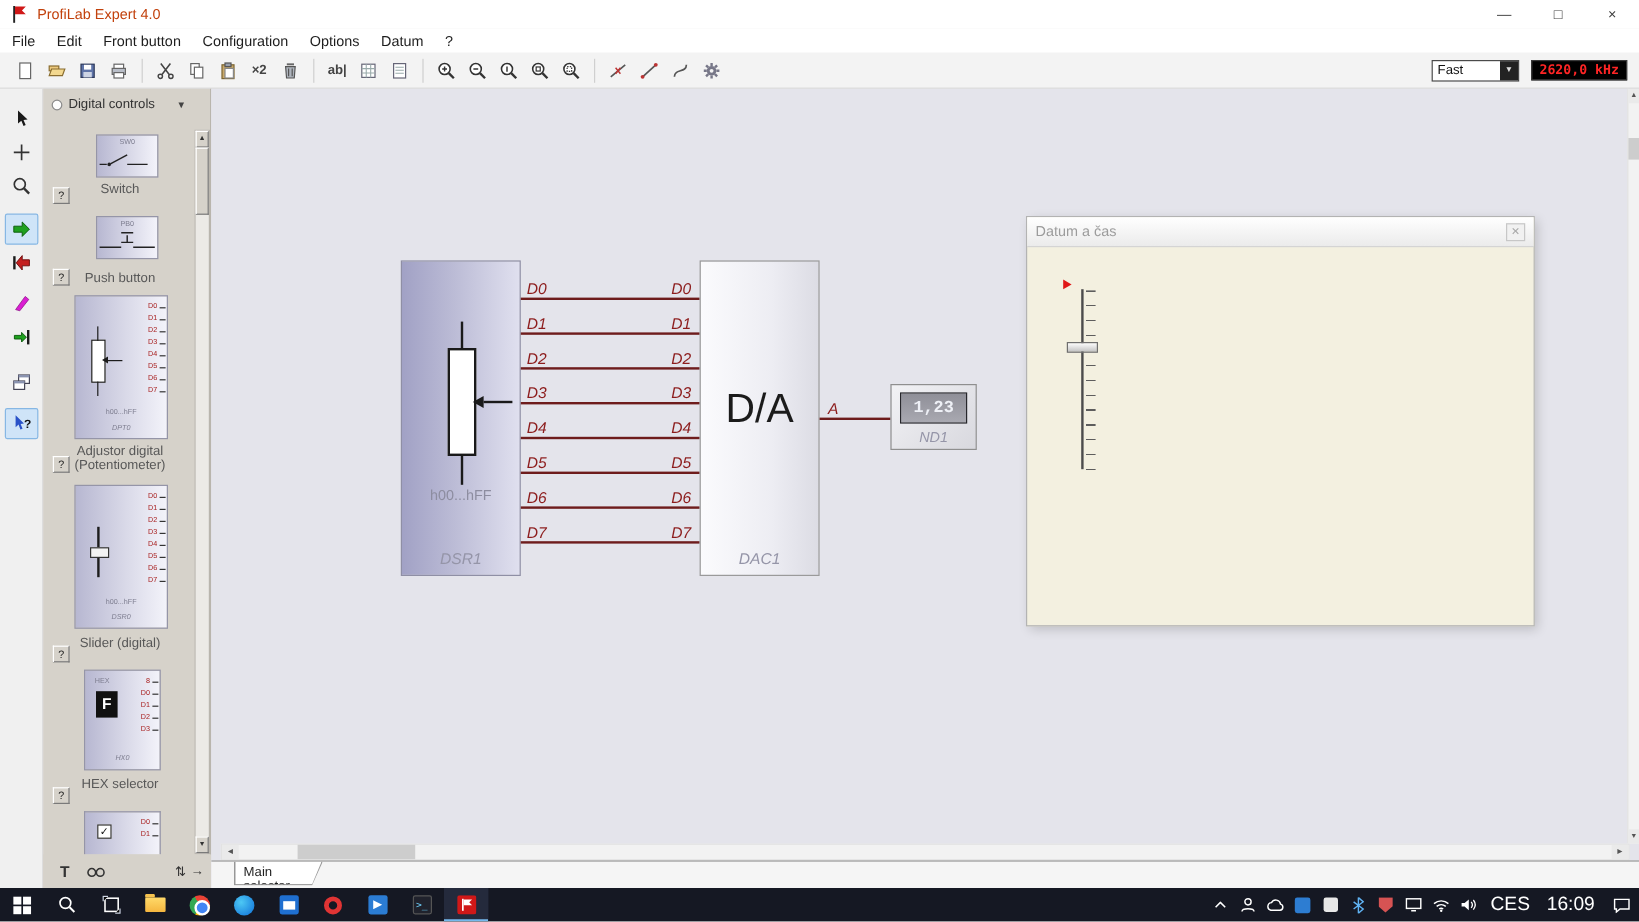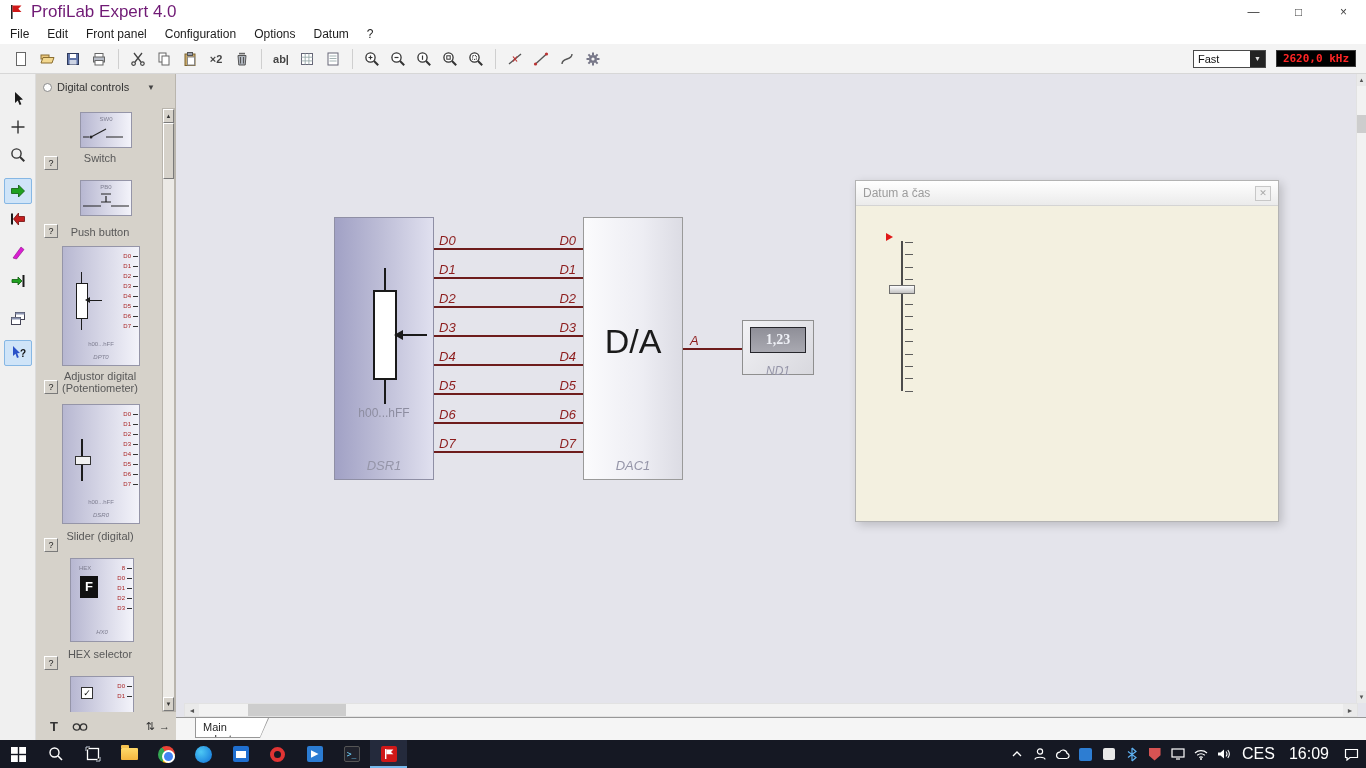--- a/index.html
+++ b/index.html
@@ -5,21 +5,21 @@
   *{margin:0;padding:0;box-sizing:border-box}
   html,body{width:1366px;height:768px;overflow:hidden}
   body{font-family:"Liberation Sans",sans-serif;background:#777;-webkit-user-select:none;user-select:none}
   svg{display:block}
   button{border:none;background:transparent;font-family:inherit;cursor:default}
   .screen{position:relative;width:1366px;height:768px;background:#e4e4eb;overflow:hidden}
 
   
   .titlebar{position:absolute;left:0;top:0;width:100%;height:24px;background:#fff;display:flex;align-items:center}
   .app-ico{width:16px;height:16px;margin:0 7px 0 8px}
-  .title{font-size:17px;color:#701a75}
+  .title{font-size:12px;color:#c2410c}
   .wbtns{margin-left:auto;display:flex;height:100%}
   .wbtn{width:45px;height:24px;display:flex;align-items:center;justify-content:center;font-size:12px;color:#404040}
 
   
   .menubar{position:absolute;left:0;top:24px;width:100%;height:20px;background:#fff;display:flex;align-items:center;padding-left:1px}
   .menu{font-size:12px;color:#1d1d1d;padding:0 9px;line-height:20px}
 
   
   .toolbar{position:absolute;left:0;top:44px;width:100%;height:30px;background:#f3f3f3;border-bottom:1px solid #d7d7d7;display:flex;align-items:center;padding:0 8px}
   .tbtn{width:26px;height:24px;display:flex;align-items:center;justify-content:center;border-radius:2px;color:#444;font-size:11px;font-weight:bold}
@@ -76,21 +76,21 @@
   .pot-top{position:absolute;left:49px;top:50px;width:2px;height:22px;background:#1a1a1a}
   .pot-bot{position:absolute;left:49px;top:162px;width:2px;height:24px;background:#1a1a1a}
   .wiper{position:absolute;left:68px;top:116px;width:24px;height:2px;background:#1a1a1a}
   .wiper::before{content:"";position:absolute;left:-9px;top:-4px;border-right:9px solid #1a1a1a;border-top:5px solid transparent;border-bottom:5px solid transparent}
   .wire{position:absolute;left:258px;width:149px;height:16px;border-bottom:2px solid #6e1c1c;font-size:13px;font-style:italic;color:#8d1d1d}
   .wire .l{position:absolute;left:5px;bottom:0}
   .wire .r{position:absolute;right:7px;bottom:0}
   .awire{position:absolute;left:507px;top:260px;width:59px;height:16px;border-bottom:2px solid #6e1c1c;font-size:13px;font-style:italic;color:#8d1d1d}
   .awire .l{position:absolute;left:7px;bottom:0}
   .nd1{left:566px;top:246px;width:72px;height:55px;background:linear-gradient(135deg,#f2f2f5,#d8d8de);border-color:#8f8f8f}
-  .nd-disp{margin:6px auto 11px;width:56px;height:26px;background:linear-gradient(#8f8f98,#a9a9b1);border:1px solid #26262b;color:#eef0f6;font-weight:bold;font-size:14px;font-family:Liberation Serif, serif;display:flex;align-items:center;justify-content:center}
+  .nd-disp{margin:6px auto 4px;width:56px;height:26px;background:linear-gradient(#8f8f98,#a9a9b1);border:1px solid #26262b;color:#eef0f6;font-weight:bold;font-size:14px;font-family:Liberation Mono, monospace;display:flex;align-items:center;justify-content:center}
   .nd-name{margin-top:1px;text-align:center;font-style:italic;font-size:12px;color:#9595a8}
 
   
   .fwin{position:absolute;left:679px;top:106px;width:424px;height:342px;background:#f3f0e0;border:1px solid #b3b3b3;box-shadow:3px 3px 9px rgba(0,0,0,.18)}
   .fwin-tb{height:21px;background:linear-gradient(#ffffff,#ebebeb);border-bottom:1px solid #d4d4d4;display:flex;align-items:center;padding:12px 7px}
   .fwin-tt{font-size:12px;color:#9c9c9c}
   .fwin-cls{margin-left:auto;width:16px;height:15px;background:#f1f1f1;border:1px solid #c7c7c7;color:#a8a8a8;font-size:9px;line-height:13px;text-align:center}
   .sl-track{position:absolute;left:45px;top:60px;width:2px;height:150px;background:#4c4c4c}
   .sl-ticks{position:absolute;left:49px;top:61px;width:8px;height:150px;background:repeating-linear-gradient(to bottom,#5d5d5d 0 1px,transparent 1px 12.4px)}
   .sl-handle{position:absolute;left:33px;top:104px;width:26px;height:9px;background:linear-gradient(#fdfdfd,#c3c3c3);border:1px solid #6f6f6f}
@@ -145,21 +145,21 @@
     <div class="wbtns">
       <div class="wbtn">—</div>
       <div class="wbtn">□</div>
       <div class="wbtn">×</div>
     </div>
   </div>
 
   <div class="menubar">
     <span class="menu">File</span>
     <span class="menu">Edit</span>
-    <span class="menu">Front panel</span>
+    <span class="menu">Front button</span>
     <span class="menu">Configuration</span>
     <span class="menu">Options</span>
     <span class="menu">Datum</span>
     <span class="menu">?</span>
   </div>
 
   <div class="toolbar">
     <button class="tbtn">
         <svg width="16" height="16" viewBox="0 0 16 16">
           <rect x="3.5" y="1.5" width="9" height="13" fill="#fff" stroke="#666"></rect>

